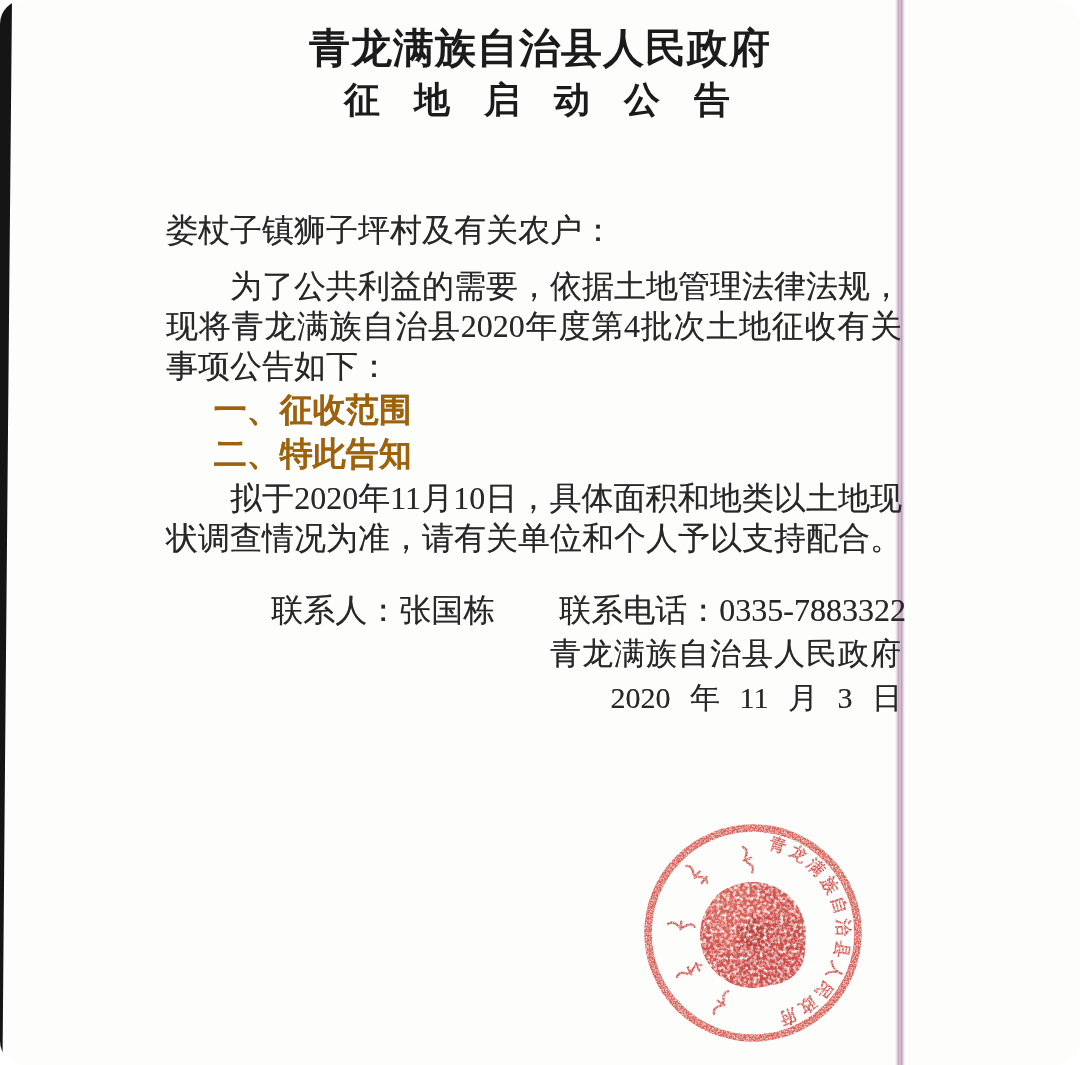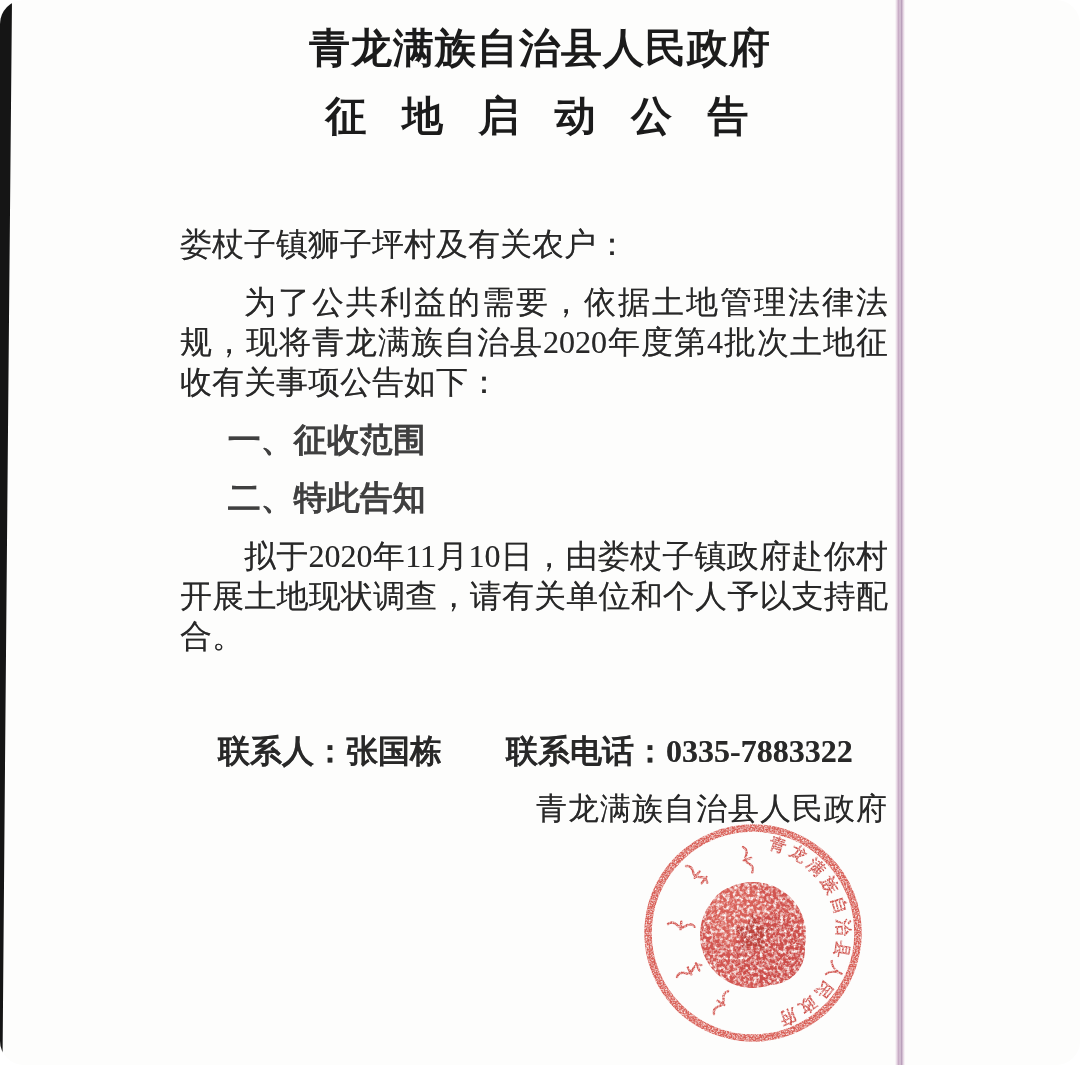--- a/index.html
+++ b/index.html
@@ -47,52 +47,51 @@
     font-weight: 700;
     color: #1b1b1b;
     z-index: 2;
   }
   .title-line1 {
     font-size: 41px;
     line-height: 52px;
     letter-spacing: 1px;
   }
   .title-line2 {
-    font-size: 41px;
+    font-size: 36px;
     line-height: 52px;
-    margin-top: 16px;
+    margin-top: 0;
     letter-spacing: 6px;
     word-spacing: 12px;
   }
   .doc-body {
     position: absolute;
     top: 206px; left: 162px;
     width: 744px;
     font-size: 32px;
     line-height: 40px;
     text-align: justify;
     z-index: 2;
     text-shadow: 0 0 0.6px rgba(40,40,40,0.55);
   }
-  .doc-body p { margin: 18px; }
+  .doc-body p { margin: 4px; }
   .para.indent { text-indent: 2em; }
   .para.small-indent { text-indent: 1.5em; }
   .para.intro { margin-top: 16px; }
   .heading {
     font-family: "Liberation Sans", sans-serif;
     font-weight: 700;
     font-size: 33px;
     text-indent: 1.45em;
-    color: #404040;
+    color: #a16207;
   }
   .contact-row {
-    margin-top: 75px;
+    margin-top: 32px;
     padding-left: 56px;
-    text-align: left;
-    font-weight: bold;
+    text-align: right;
   }
   .contact-phone { margin-left: 64px; }
   .signature {
     margin-top: 86px;
     text-align: right;
     margin-right: -10px;
     font-size: 31px;
     letter-spacing: 1px;
   }
   .date {
@@ -155,22 +154,23 @@
         <path transform="translate(77,197) rotate(-148)" d="M0 0 q4 4 0 9 q-4 4 0 9 q4 4 0 9 m-4 -14 h8"></path>
       </g>
     </g>
   </svg>
 
   <main class="doc-body">
     <p class="addressee">娄杖子镇狮子坪村及有关农户：</p>
     <p class="para indent intro">为了公共利益的需要，依据土地管理法律法规，现将青龙满族自治县2020年度第4批次土地征收有关事项公告如下：</p>
     <p class="heading">一、征收范围</p>
     <p class="heading">二、特此告知</p>
-    <p class="para indent">拟于2020年11月10日，由娄杖子镇政府赴你村开展土地现状调查，请有关单位和个人予以支持配合。</p>
+    <p class="para indent">拟于2020年11月10日，具体面积和地类以土地现状调查情况为准，请有关单位和个人予以支持配合。</p>
 
     <div class="contact-row">
       <span class="contact-person"><span>联系人：</span><span>张国栋</span></span><span class="contact-phone"><span>联系电话：</span><span>0335-7883322</span></span>
     </div>
 
     <p class="signature">青龙满族自治县人民政府</p>
+    <p class="date">2020 年 11 月 3 日</p>
   </main>
 
 </div>
 
 </body></html>

